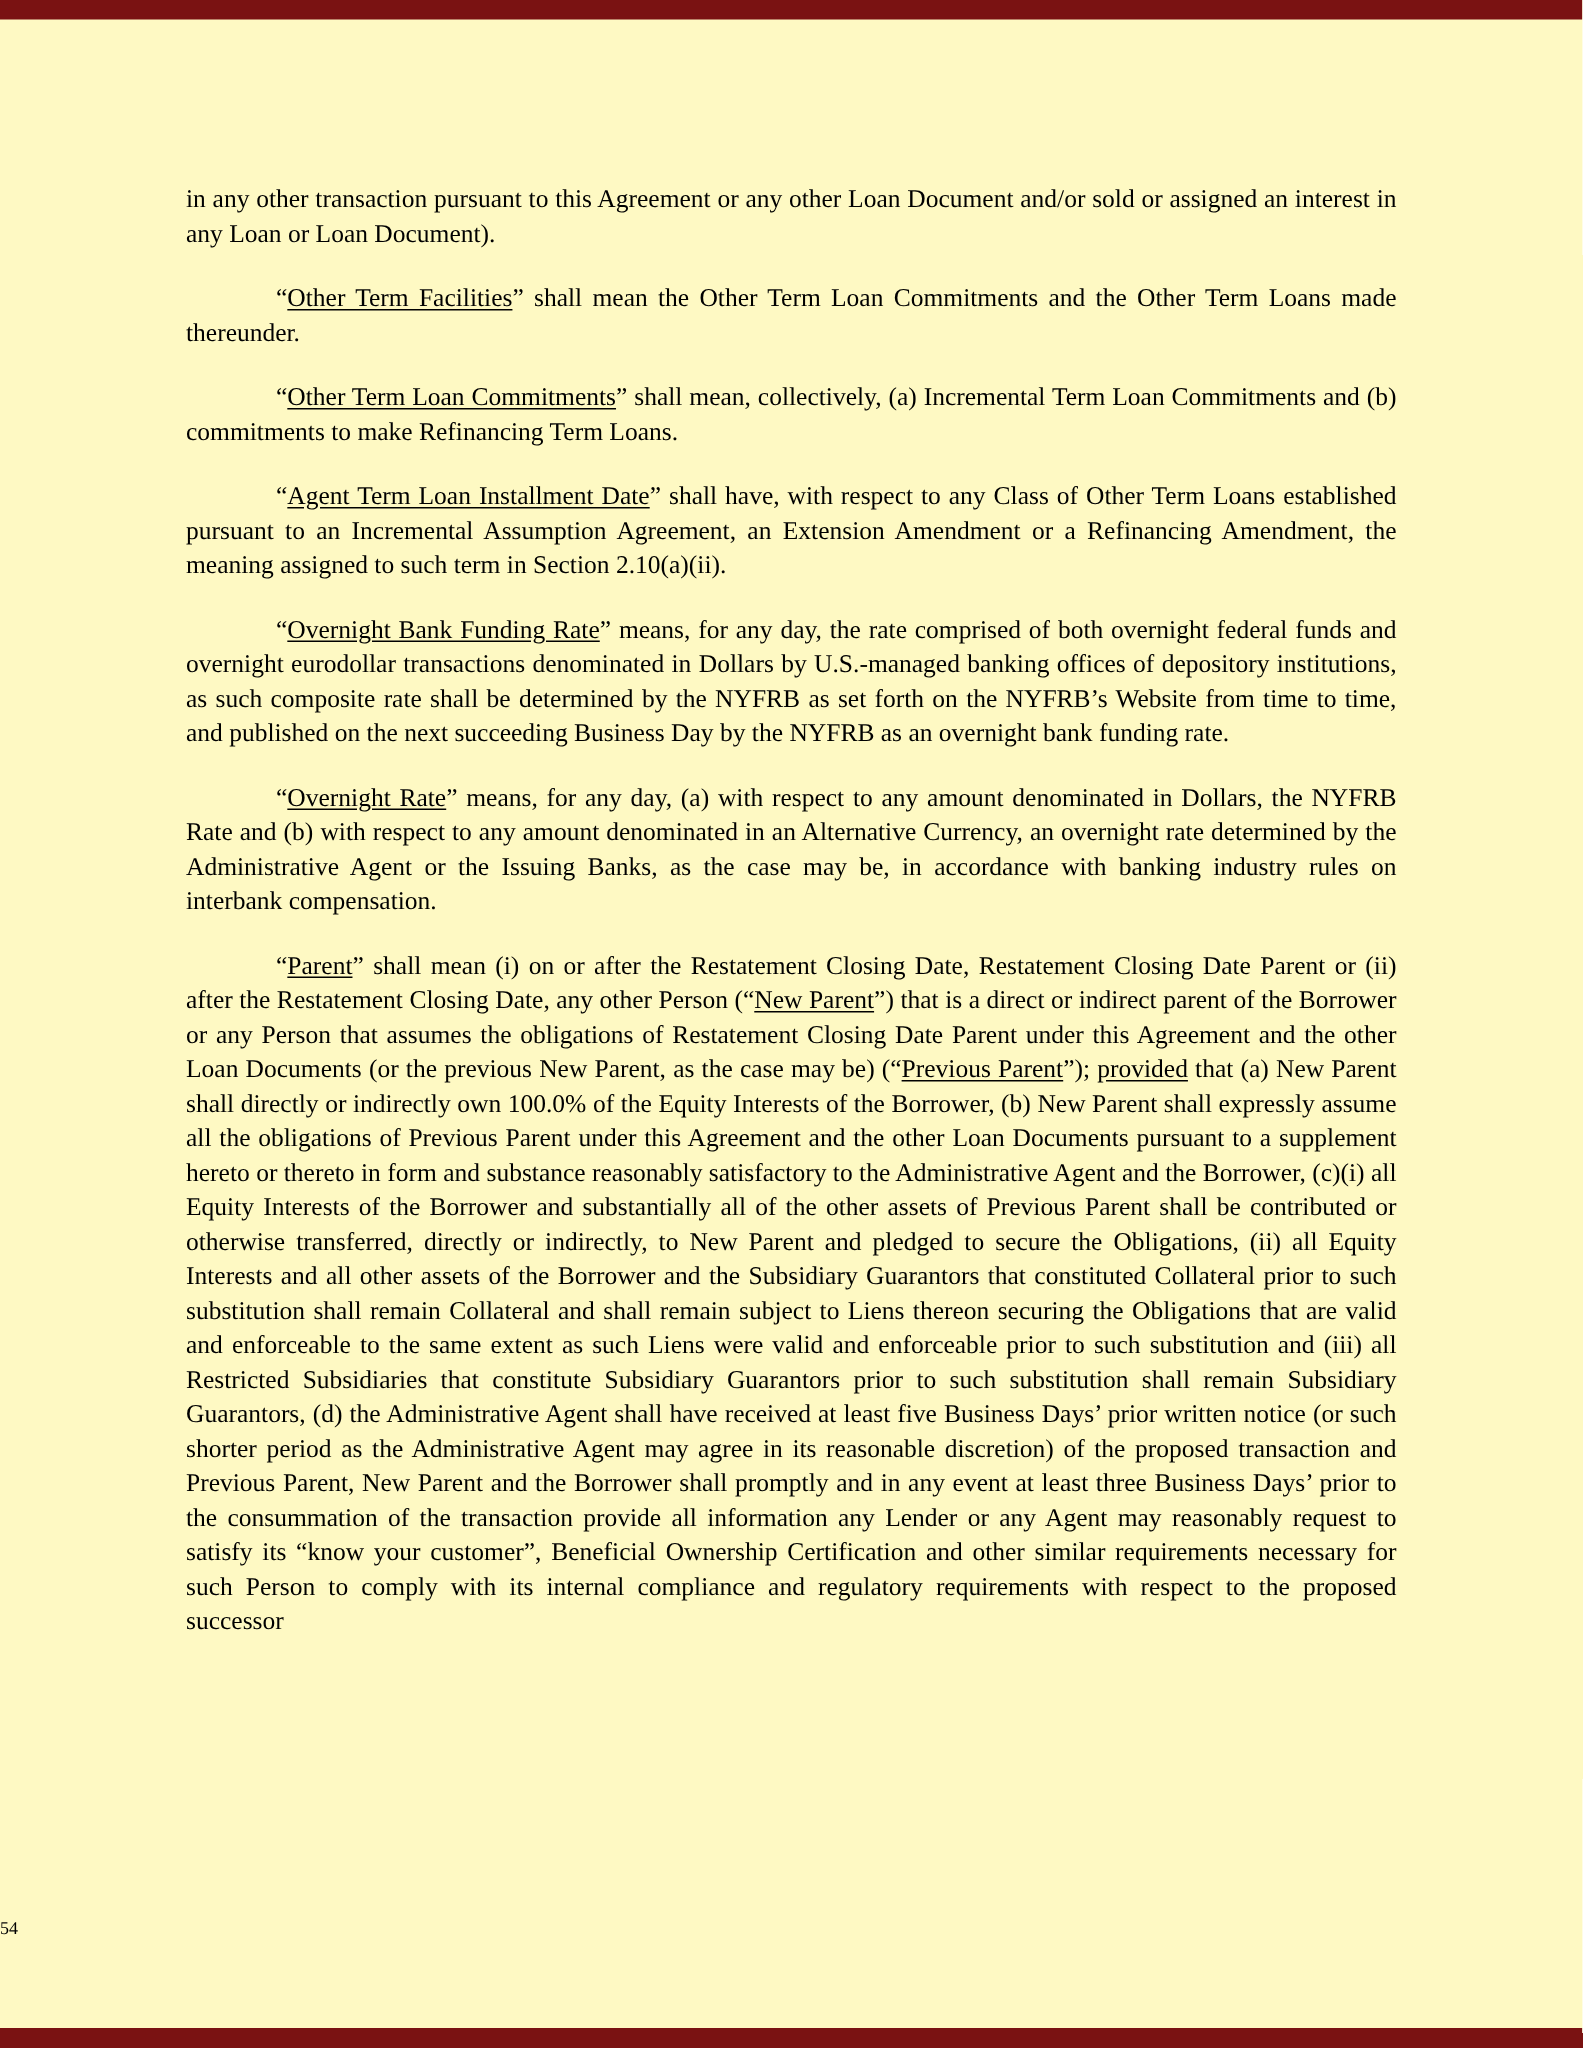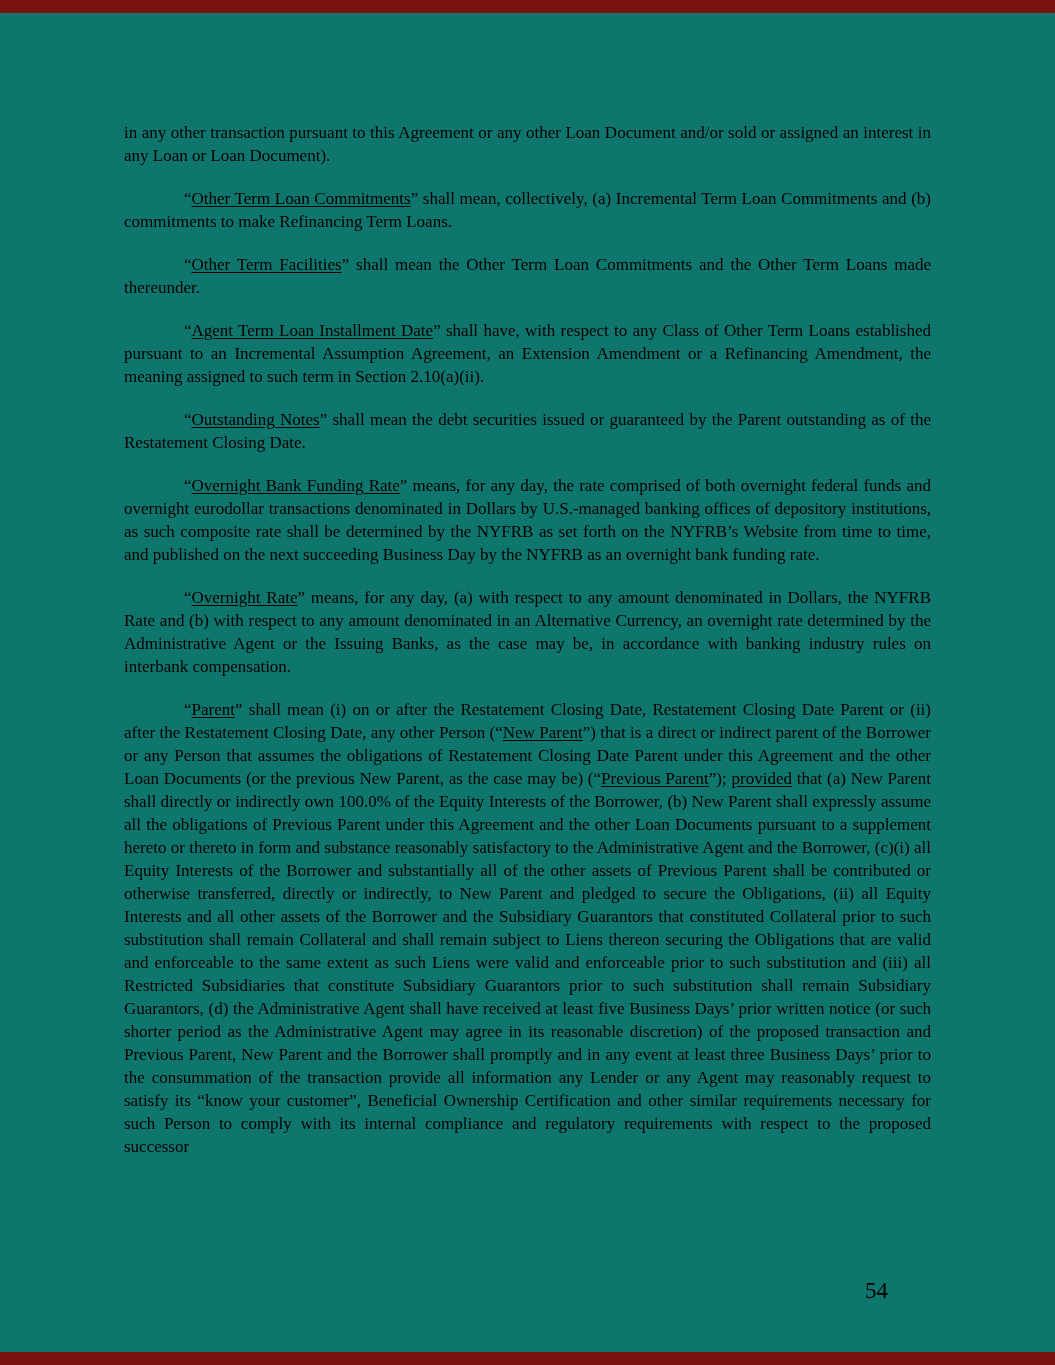--- a/index.html
+++ b/index.html
@@ -9,21 +9,21 @@
   }
   body {
     width: 1055px;
     height: 1365px;
     font-family: "Liberation Serif", "DejaVu Serif", serif;
   }
   .page {
     position: relative;
     width: 1055px;
     height: 1365px;
-    background: #0f766e;
+    background: #fef9c3;
     overflow: hidden;
   }
   .edge-bar {
     position: absolute;
     left: 0;
     width: 1055px;
     height: 13px;
   }
   .edge-bar.top { top: 0; }
   .edge-bar.bottom { bottom: 0; }
@@ -45,35 +45,34 @@
   .content p.jlast { text-align-last: justify; }
   .uterm {
     text-decoration: underline;
     text-underline-offset: 2px;
   }
   .footer {
     position: absolute;
     top: 1278px;
     left: 0;
     width: 888px;
-    text-align: right;
-    font-size: 23px;
+    text-align: left;
+    font-size: 12px;
     color: #000000;
   }
 </style>
 </head>
 <body>
 
 <div class="page">
   <div class="edge-bar top" style="background: rgb(122, 18, 18);"></div>
   <div class="content">
       <p><span>in any other transaction pursuant to this Agreement or any other Loan Document and/or sold or assigned an interest in any Loan or Loan Document).</span></p>
+      <p class="indent"><span>“</span><span class="uterm">Other Term Facilities</span><span>” shall mean the Other Term Loan Commitments and the Other Term Loans made thereunder.</span></p>
       <p class="indent"><span>“</span><span class="uterm">Other Term Loan Commitments</span><span>” shall mean, collectively, (a) Incremental Term Loan Commitments and (b) commitments to make Refinancing Term Loans.</span></p>
-      <p class="indent"><span>“</span><span class="uterm">Other Term Facilities</span><span>” shall mean the Other Term Loan Commitments and the Other Term Loans made thereunder.</span></p>
       <p class="indent"><span>“</span><span class="uterm">Agent Term Loan Installment Date</span><span>” shall have, with respect to any Class of Other Term Loans established pursuant to an Incremental Assumption Agreement, an Extension Amendment or a Refinancing Amendment, the meaning assigned to such term in Section 2.10(a)(ii).</span></p>
-      <p class="indent"><span>“</span><span class="uterm">Outstanding Notes</span><span>” shall mean the debt securities issued or guaranteed by the Parent outstanding as of the Restatement Closing Date.</span></p>
       <p class="indent"><span>“</span><span class="uterm">Overnight Bank Funding Rate</span><span>” means, for any day, the rate comprised of both overnight federal funds and overnight eurodollar transactions denominated in Dollars by U.S.-managed banking offices of depository institutions, as such composite rate shall be determined by the NYFRB as set forth on the NYFRB’s Website from time to time, and published on the next succeeding Business Day by the NYFRB as an overnight bank funding rate.</span></p>
       <p class="indent"><span>“</span><span class="uterm">Overnight Rate</span><span>” means, for any day, (a) with respect to any amount denominated in Dollars, the NYFRB Rate and (b) with respect to any amount denominated in an Alternative Currency, an overnight rate determined by the Administrative Agent or the Issuing Banks, as the case may be, in accordance with banking industry rules on interbank compensation.</span></p>
       <p class="indent jlast"><span>“</span><span class="uterm">Parent</span><span>” shall mean (i) on or after the Restatement Closing Date, Restatement Closing Date Parent or (ii) after the Restatement Closing Date, any other Person (“</span><span class="uterm">New Parent</span><span>”) that is a direct or indirect parent of the Borrower or any Person that assumes the obligations of Restatement Closing Date Parent under this Agreement and the other Loan Documents (or the previous New Parent, as the case may be) (“</span><span class="uterm">Previous Parent</span><span>”); </span><span class="uterm">provided</span><span> that (a) New Parent shall directly or indirectly own 100.0% of the Equity Interests of the Borrower, (b) New Parent shall expressly assume all the obligations of Previous Parent under this Agreement and the other Loan Documents pursuant to a supplement hereto or thereto in form and substance reasonably satisfactory to the Administrative Agent and the Borrower, (c)(i) all Equity Interests of the Borrower and substantially all of the other assets of Previous Parent shall be contributed or otherwise transferred, directly or indirectly, to New Parent and pledged to secure the Obligations, (ii) all Equity Interests and all other assets of the Borrower and the Subsidiary Guarantors that constituted Collateral prior to such substitution shall remain Collateral and shall remain subject to Liens thereon securing the Obligations that are valid and enforceable to the same extent as such Liens were valid and enforceable prior to such substitution and (iii) all Restricted Subsidiaries that constitute Subsidiary Guarantors prior to such substitution shall remain Subsidiary Guarantors, (d) the Administrative Agent shall have received at least five Business Days’ prior written notice (or such shorter period as the Administrative Agent may agree in its reasonable discretion) of the proposed transaction and Previous Parent, New Parent and the Borrower shall promptly and in any event at least three Business Days’ prior to the consummation of the transaction provide all information any Lender or any Agent may reasonably request to satisfy its “know your customer”, Beneficial Ownership Certification and other similar requirements necessary for such Person to comply with its internal compliance and regulatory requirements with respect to the proposed successor</span></p>
     </div>
   <div class="footer">54</div>
   <div class="edge-bar bottom" style="background: rgb(122, 18, 18);"></div>
 </div>
 
 </body></html>

